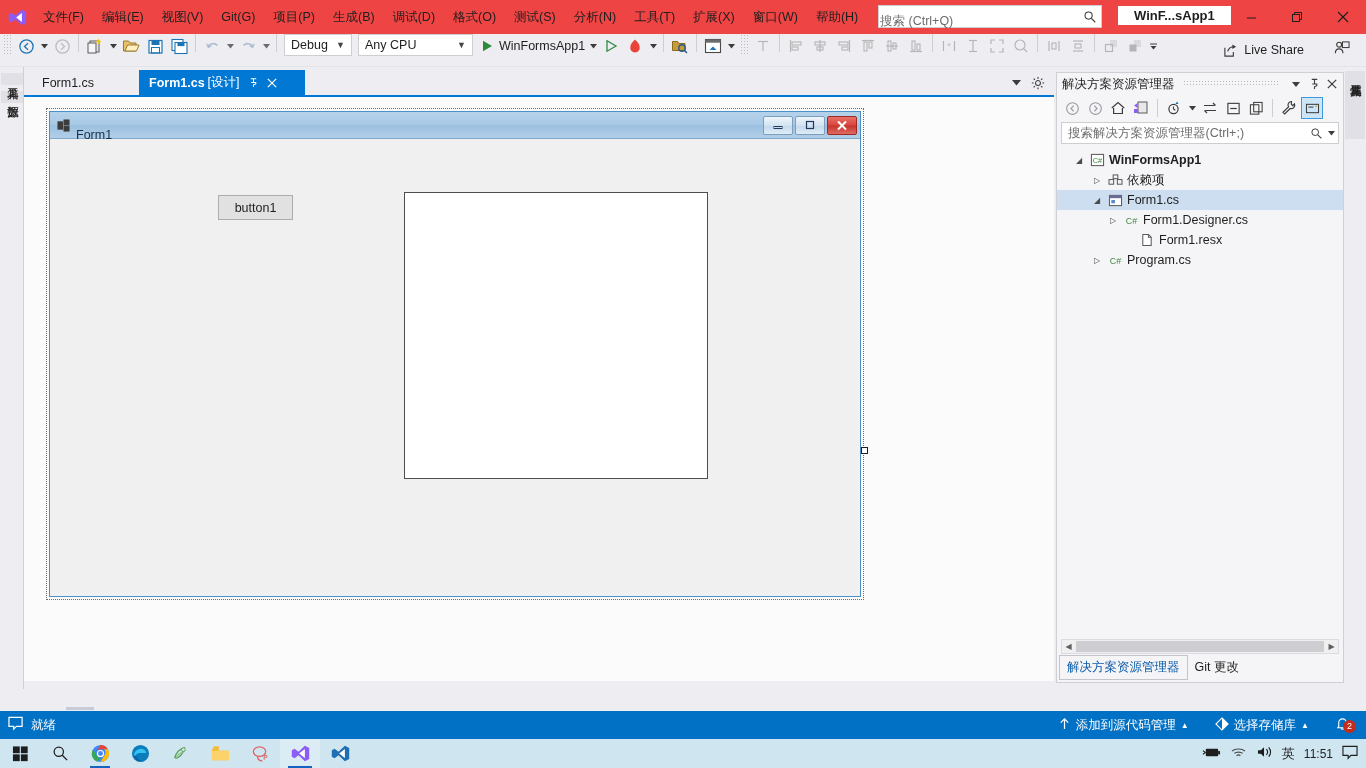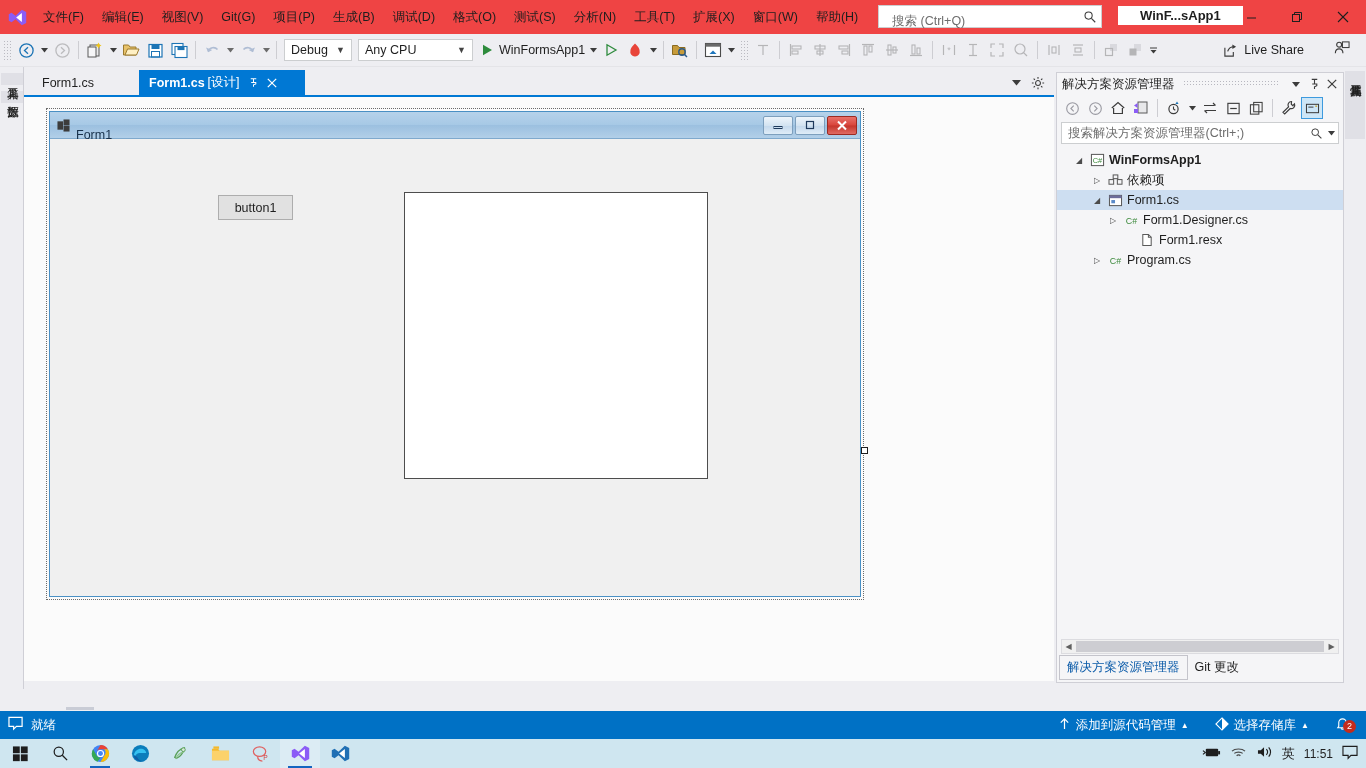--- a/index.html
+++ b/index.html
@@ -36,46 +36,46 @@
   }
   .search-wrap {
     position: absolute; left: 878px; top: 5px;
     width: 224px; height: 23px;
     background: #fff; border: 1px solid #ccced0;
     display: flex; align-items: center;
   }
   .search-wrap input {
     border: 0; outline: 0; flex: 1;
     font-size: 12.5px; font-family: inherit;
-    padding: 0 4px 0 13px; color: #555; background: transparent; margin-top: 8px;
+    padding: 0 4px 0 1px; color: #555; background: transparent; margin-top: 8px;
   }
   .search-wrap input::placeholder { color: #6d6d6d; }
   .search-mag {
     width: 22px; height: 21px; display: flex;
     align-items: center; justify-content: center;
   }
   .win-title {
     position: absolute; left: 1118px; top: 6px;
     font-size: 13px; font-weight: bold; color: #1e1e1e;
-    background: #fff; padding: 2px 22px; white-space: nowrap;
+    background: #fff; padding: 2px 16px; white-space: nowrap;
   }
   .wincontrols {
     position: absolute; right: 0; top: 0; display: flex; height: 34px;
   }
   .wc {
     width: 46px; height: 34px; display: flex;
     align-items: center; justify-content: center;
   }
   .wc svg { display: block; }
 
   
   .toolbar {
     position: absolute; top: 34px; left: 0; width: 1366px; height: 33px;
     background: #eeeef2;
-    display: flex; align-items: center;
+    display: flex; align-items: flex-start;
     border-bottom: 1px solid #e4e4e8;
   }
   .grip {
     width: 9px; height: 20px; margin-left: 3px; margin-right: 2px;
     background-image: radial-gradient(#b4b4bc 42%, transparent 43%);
     background-size: 3px 3px;
     opacity: .9;
   }
   .tb-btn {
     height: 24px; min-width: 24px; display: flex;

